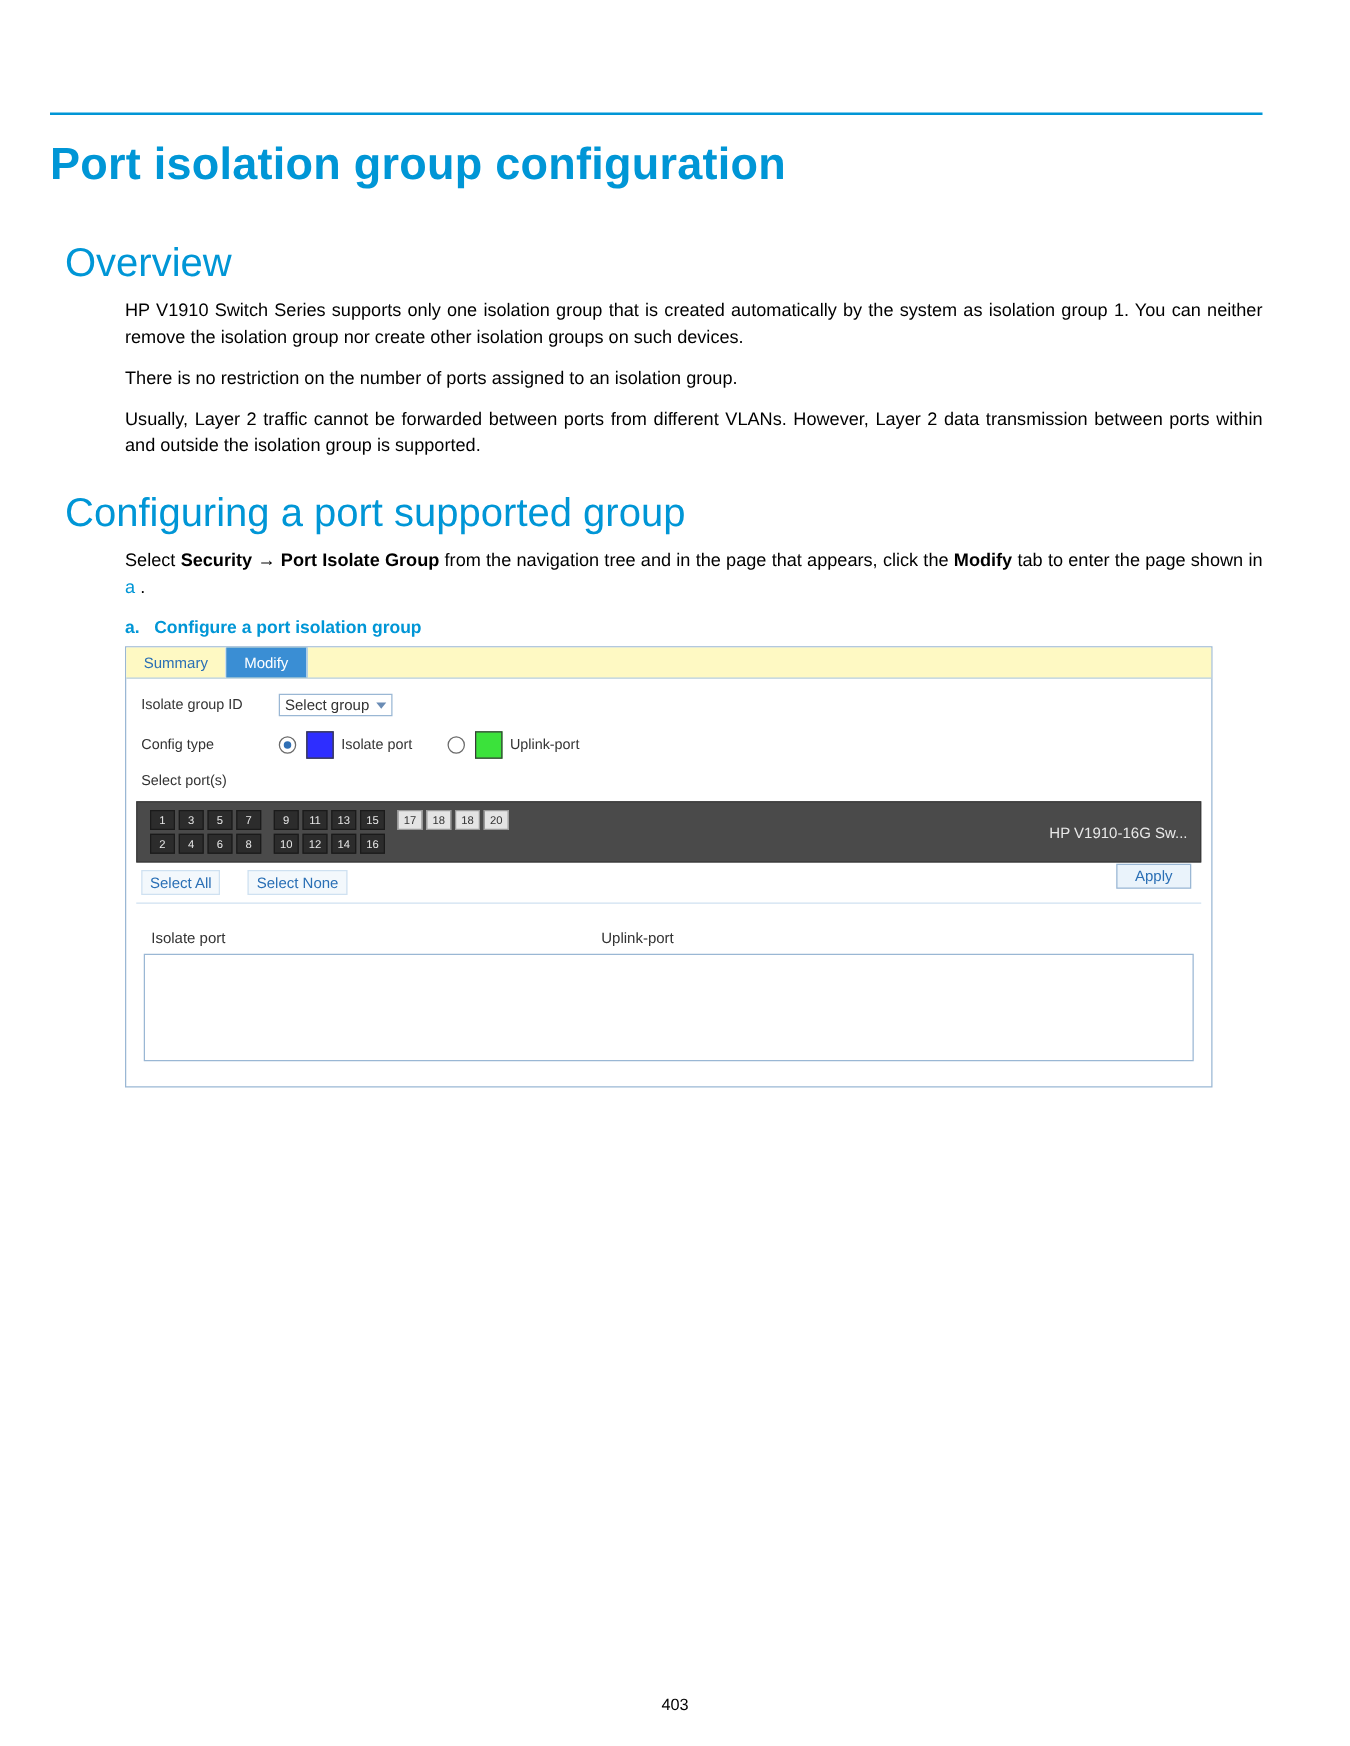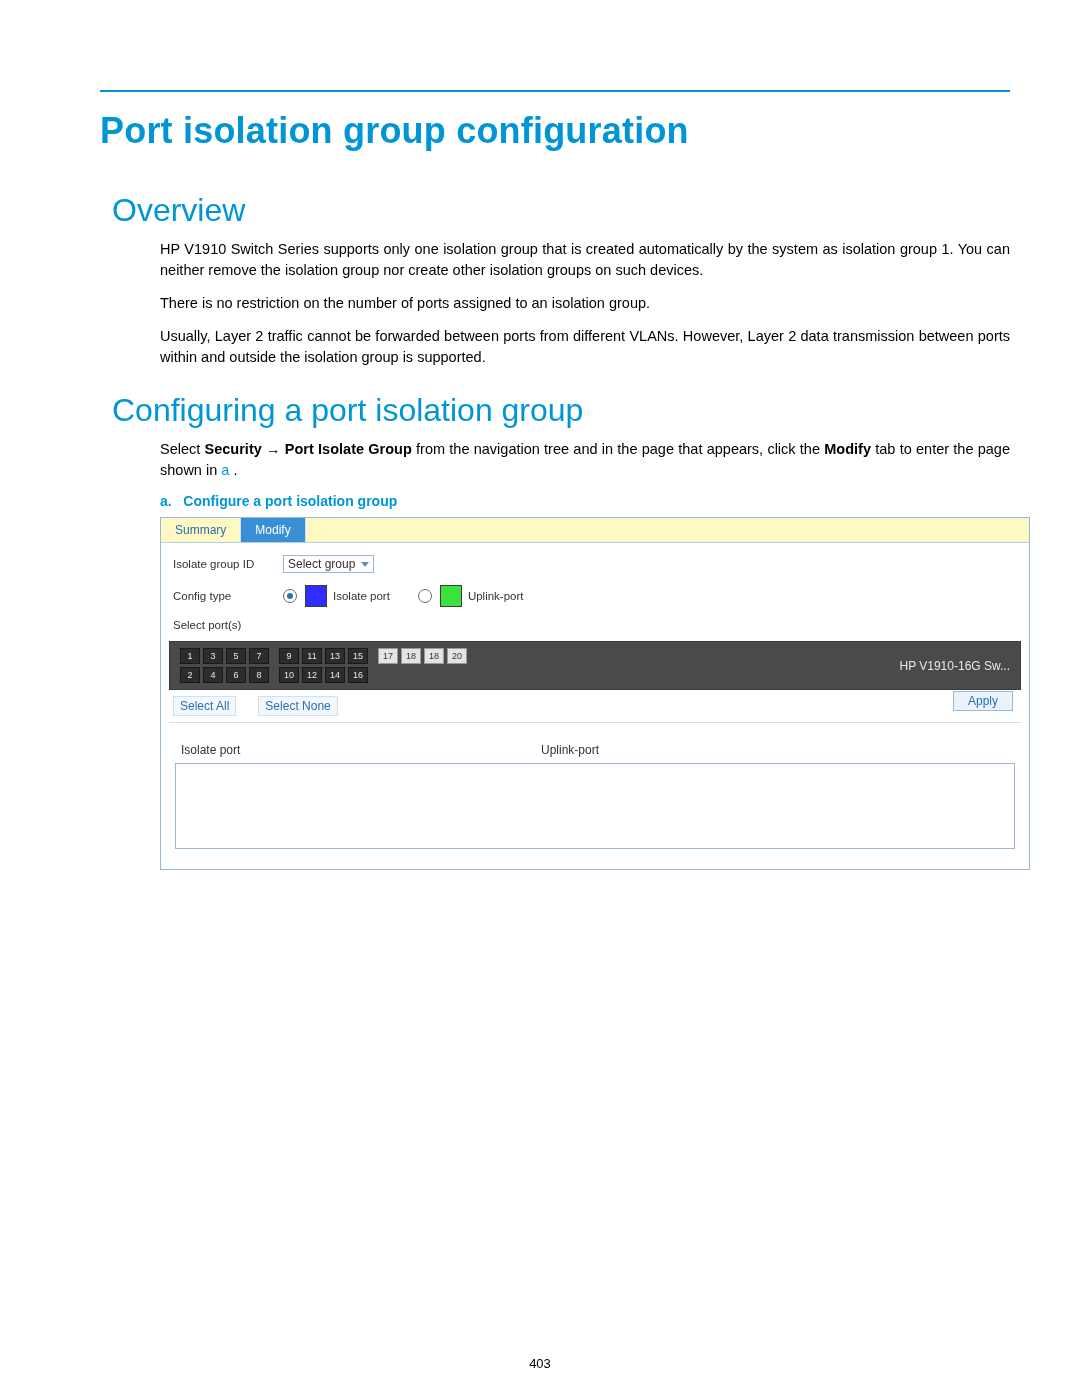--- a/index.html
+++ b/index.html
@@ -6,21 +6,21 @@
     margin: 0;
     padding: 0;
     background: #fff;
     font-family: Arial, Helvetica, sans-serif;
     color: #000;
   }
   .page {
     width: 1080px;
     min-height: 1397px;
     box-sizing: border-box;
-    padding: 90px 70px 40px 100px;
+    padding: 90px 70px 40px 40px;
     position: relative;
     background: #fff;
   }
   .rule {
     border-top: 2px solid #0096d6;
     margin-bottom: 18px;
   }
   h1.title {
     font-size: 36px;
     font-weight: bold;
@@ -202,21 +202,21 @@
 <div class="page">
   <div class="rule"></div>
 
   <h1 class="title">Port isolation group configuration</h1>
 
   <h2 class="section">Overview</h2>
   <p class="body-text">HP V1910 Switch Series supports only one isolation group that is created automatically by the system as isolation group 1. You can neither remove the isolation group nor create other isolation groups on such devices.</p>
   <p class="body-text">There is no restriction on the number of ports assigned to an isolation group.</p>
   <p class="body-text">Usually, Layer 2 traffic cannot be forwarded between ports from different VLANs. However, Layer 2 data transmission between ports within and outside the isolation group is supported.</p>
 
-  <h2 class="section">Configuring a port isolation group</h2>
+  <h2 class="section">Configuring a port supported group</h2>
 
   <p class="body-text">
     <span>Select </span>
     <b>Security</b>
     <span class="arrow-glyph"> → </span>
     <b>Port Isolate Group</b>
     <span> from the navigation tree and in the page that appears, click the </span>
     <b>Modify</b>
     <span> tab to enter the page shown in </span>
     <span class="ref-link">a</span>

